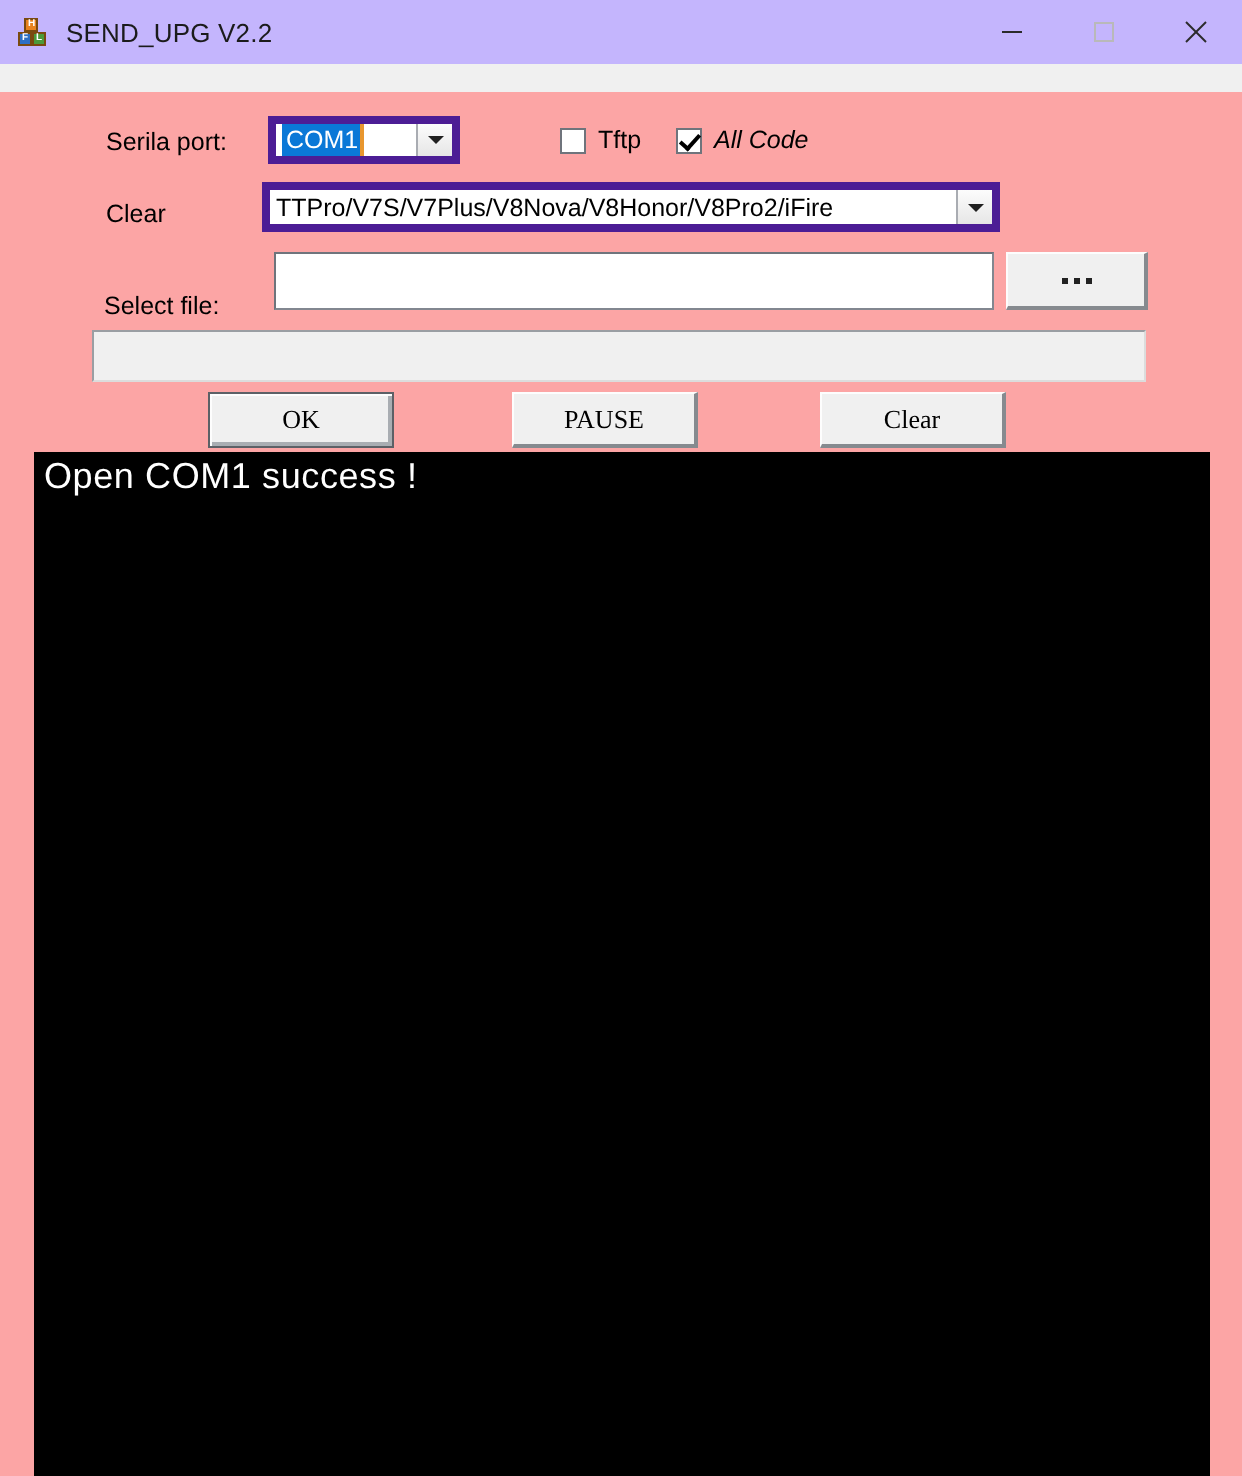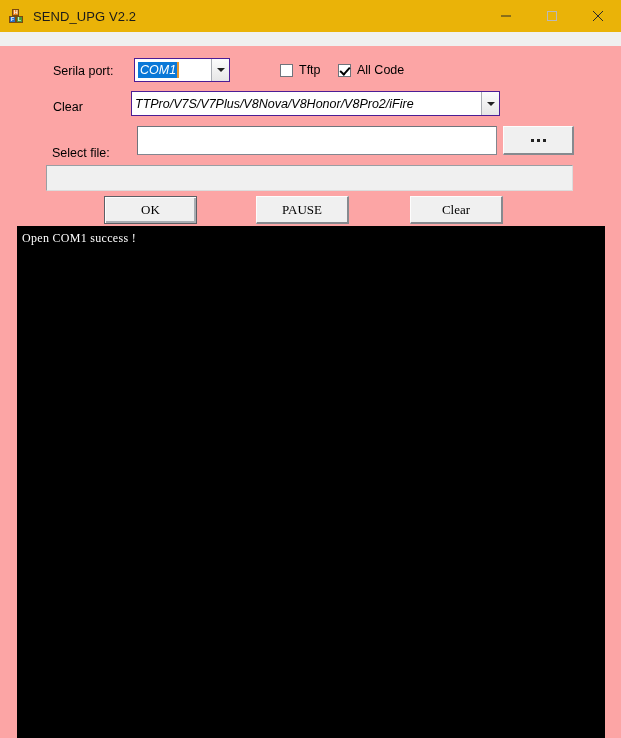--- a/index.html
+++ b/index.html
@@ -15,21 +15,21 @@
     color: #000;
     overflow: hidden;
     position: relative;
   }
 
   
   .titlebar {
     position: absolute;
     left: 0; top: 0;
     width: 621px; height: 32px;
-    background: #eab308;
+    background: #c4b5fd;
     display: flex;
     align-items: center;
   }
   .title-icon {
     width: 16px; height: 16px;
     margin-left: 8px;
     position: relative;
     flex: none;
   }
   .blk {
@@ -92,25 +92,24 @@
     background: #ffffff;
     border: 1px solid #828790;
     border-top-color: #6f747c;
     border-left-color: #6f747c;
     box-sizing: border-box;
   }
 
   .combo {
     position: absolute;
     background: #ffffff;
-    border: 1px solid #4c1d95;
+    border: 4px solid #4c1d95;
     box-sizing: border-box;
     display: flex;
     align-items: stretch;
-    font-style: italic;
   }
   .combo-text {
     flex: 1 1 auto;
     display: flex;
     align-items: center;
     padding-left: 3px;
     font-size: 12.5px;
     overflow: hidden;
     white-space: nowrap;
   }
@@ -207,22 +206,22 @@
 
   
   .console {
     position: absolute;
     background: #000000;
     overflow: hidden;
     box-sizing: border-box;
   }
   .console-line {
     color: #ffffff;
-    font-family: Liberation Serif, serif;
-    font-size: 12px;
+    font-family: Liberation Sans, sans-serif;
+    font-size: 18px;
     line-height: 15px;
     padding: 5px 0 0 5px;
     white-space: pre;
     letter-spacing: 0.3px;
   }
 </style>
 </head>
 <body>
 
 <div class="titlebar">
@@ -270,21 +269,21 @@
     <div class="combo-btn">
       <span class="arrow-dn"></span>
     </div>
   </div>
 
   <div class="chk-wrap" style="left:262px; top:17px;">
     <span class="chk-box"></span>
     <span class="chk-label">Tftp</span>
   </div>
 
-  <div class="chk-wrap" style="left:320px; top:17px;">
+  <div class="chk-wrap" style="left:320px; top:17px;font-style:italic;">
     <span class="chk-box on"></span>
     <span class="chk-label">All Code</span>
   </div>
 
   <div class="lbl" style="left:53px; top:54px;">Clear</div>
 
   <div class="combo" style="left:131px; top:45px; width:369px; height:25px;text-align:center;">
     <div class="combo-text">TTPro/V7S/V7Plus/V8Nova/V8Honor/V8Pro2/iFire</div>
     <div class="combo-btn">
       <span class="arrow-dn"></span>

